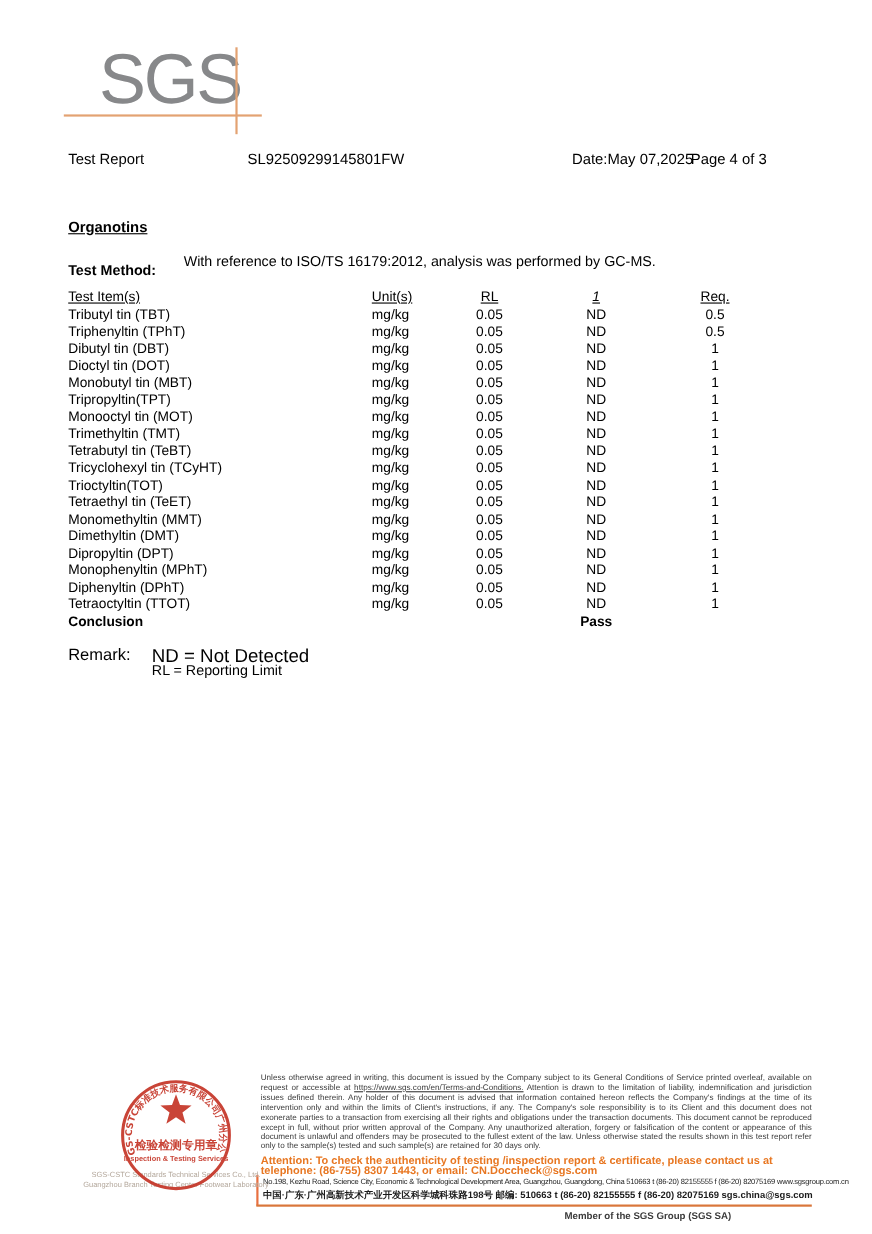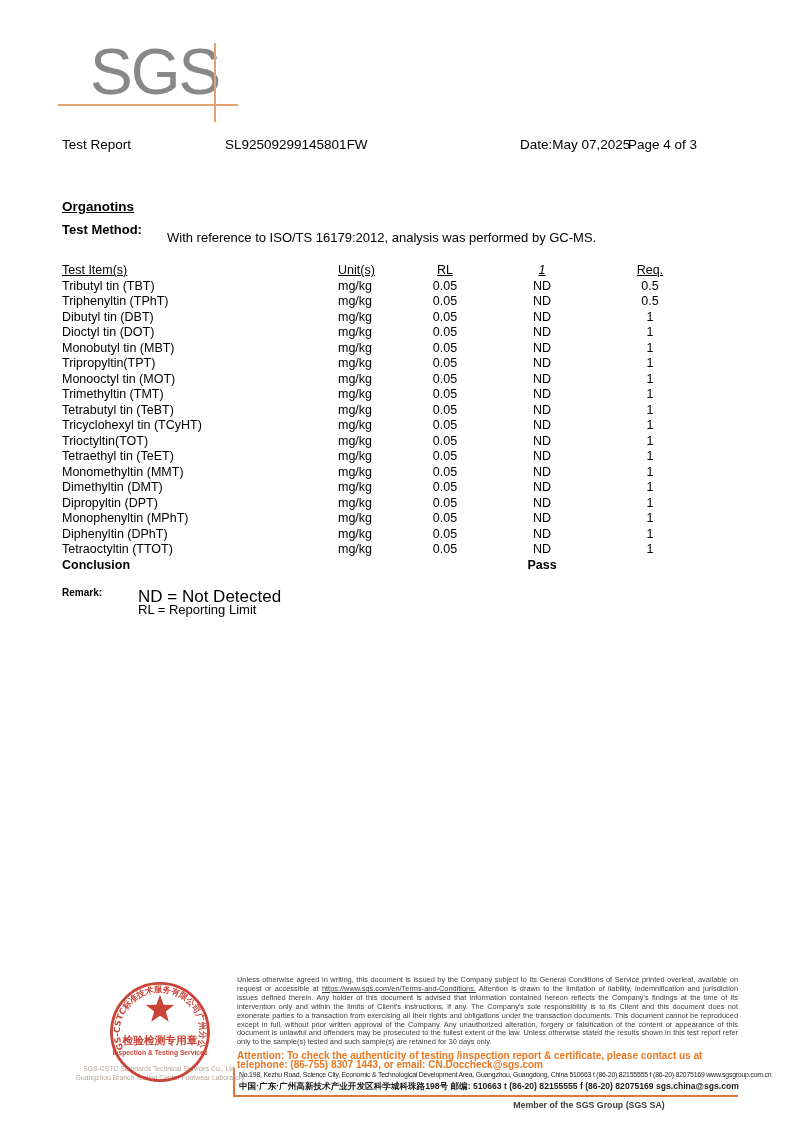--- a/index.html
+++ b/index.html
@@ -21,38 +21,38 @@
 
   
   .rpt-header{top:137px;font-size:13.5px;font-weight:normal;white-space:nowrap;}
   .rpt-title{left:62px;}
   .rpt-no{left:225px;}
   .rpt-date{left:520px;}
   .rpt-page{left:628px;}
 
   
   .section-title{left:62px;top:199px;font-size:13.5px;font-weight:bold;text-decoration:underline;}
-  .tm-label{left:62px;top:222px;font-size:13px;font-weight:bold;}
+  .tm-label{left:62px;top:238px;font-size:13px;font-weight:bold;}
   .tm-value{left:167px;top:230px;font-size:13px;}
 
   
   .results{left:62px;top:263px;width:640px;}
   table{border-collapse:collapse;table-layout:fixed;width:640px;}
   td,th{padding:0;font-size:12.5px;line-height:15.5px;font-weight:normal;vertical-align:top;}
   .col-item{width:276px;text-align:left;}
   .col-unit{width:66px;text-align:left;}
   .col-rl{width:82px;text-align:center;}
   .col-result{width:112px;text-align:center;}
   .col-req{width:104px;text-align:center;}
   th span{text-decoration:underline;}
   th .hdr-italic{font-style:italic;}
   .conclusion-row td{font-weight:bold;}
 
   
-  .remark-label{left:62px;top:587px;font-size:10px;font-weight:bold;}
+  .remark-label{left:62px;top:587px;font-size:15px;font-weight:normal;}
   .remark-line1{left:138px;top:587px;font-size:17px;}
   .remark-line2{left:138px;top:602px;font-size:13px;}
 
   
   .fineprint{
     left:237px;top:976px;width:501px;
     font-size:7.4px;line-height:8.9px;color:#3b3b3b;
     text-align:justify;
   }
   .fineprint a, .fp-link{color:#3b3b3b;text-decoration:underline;cursor:pointer;}

